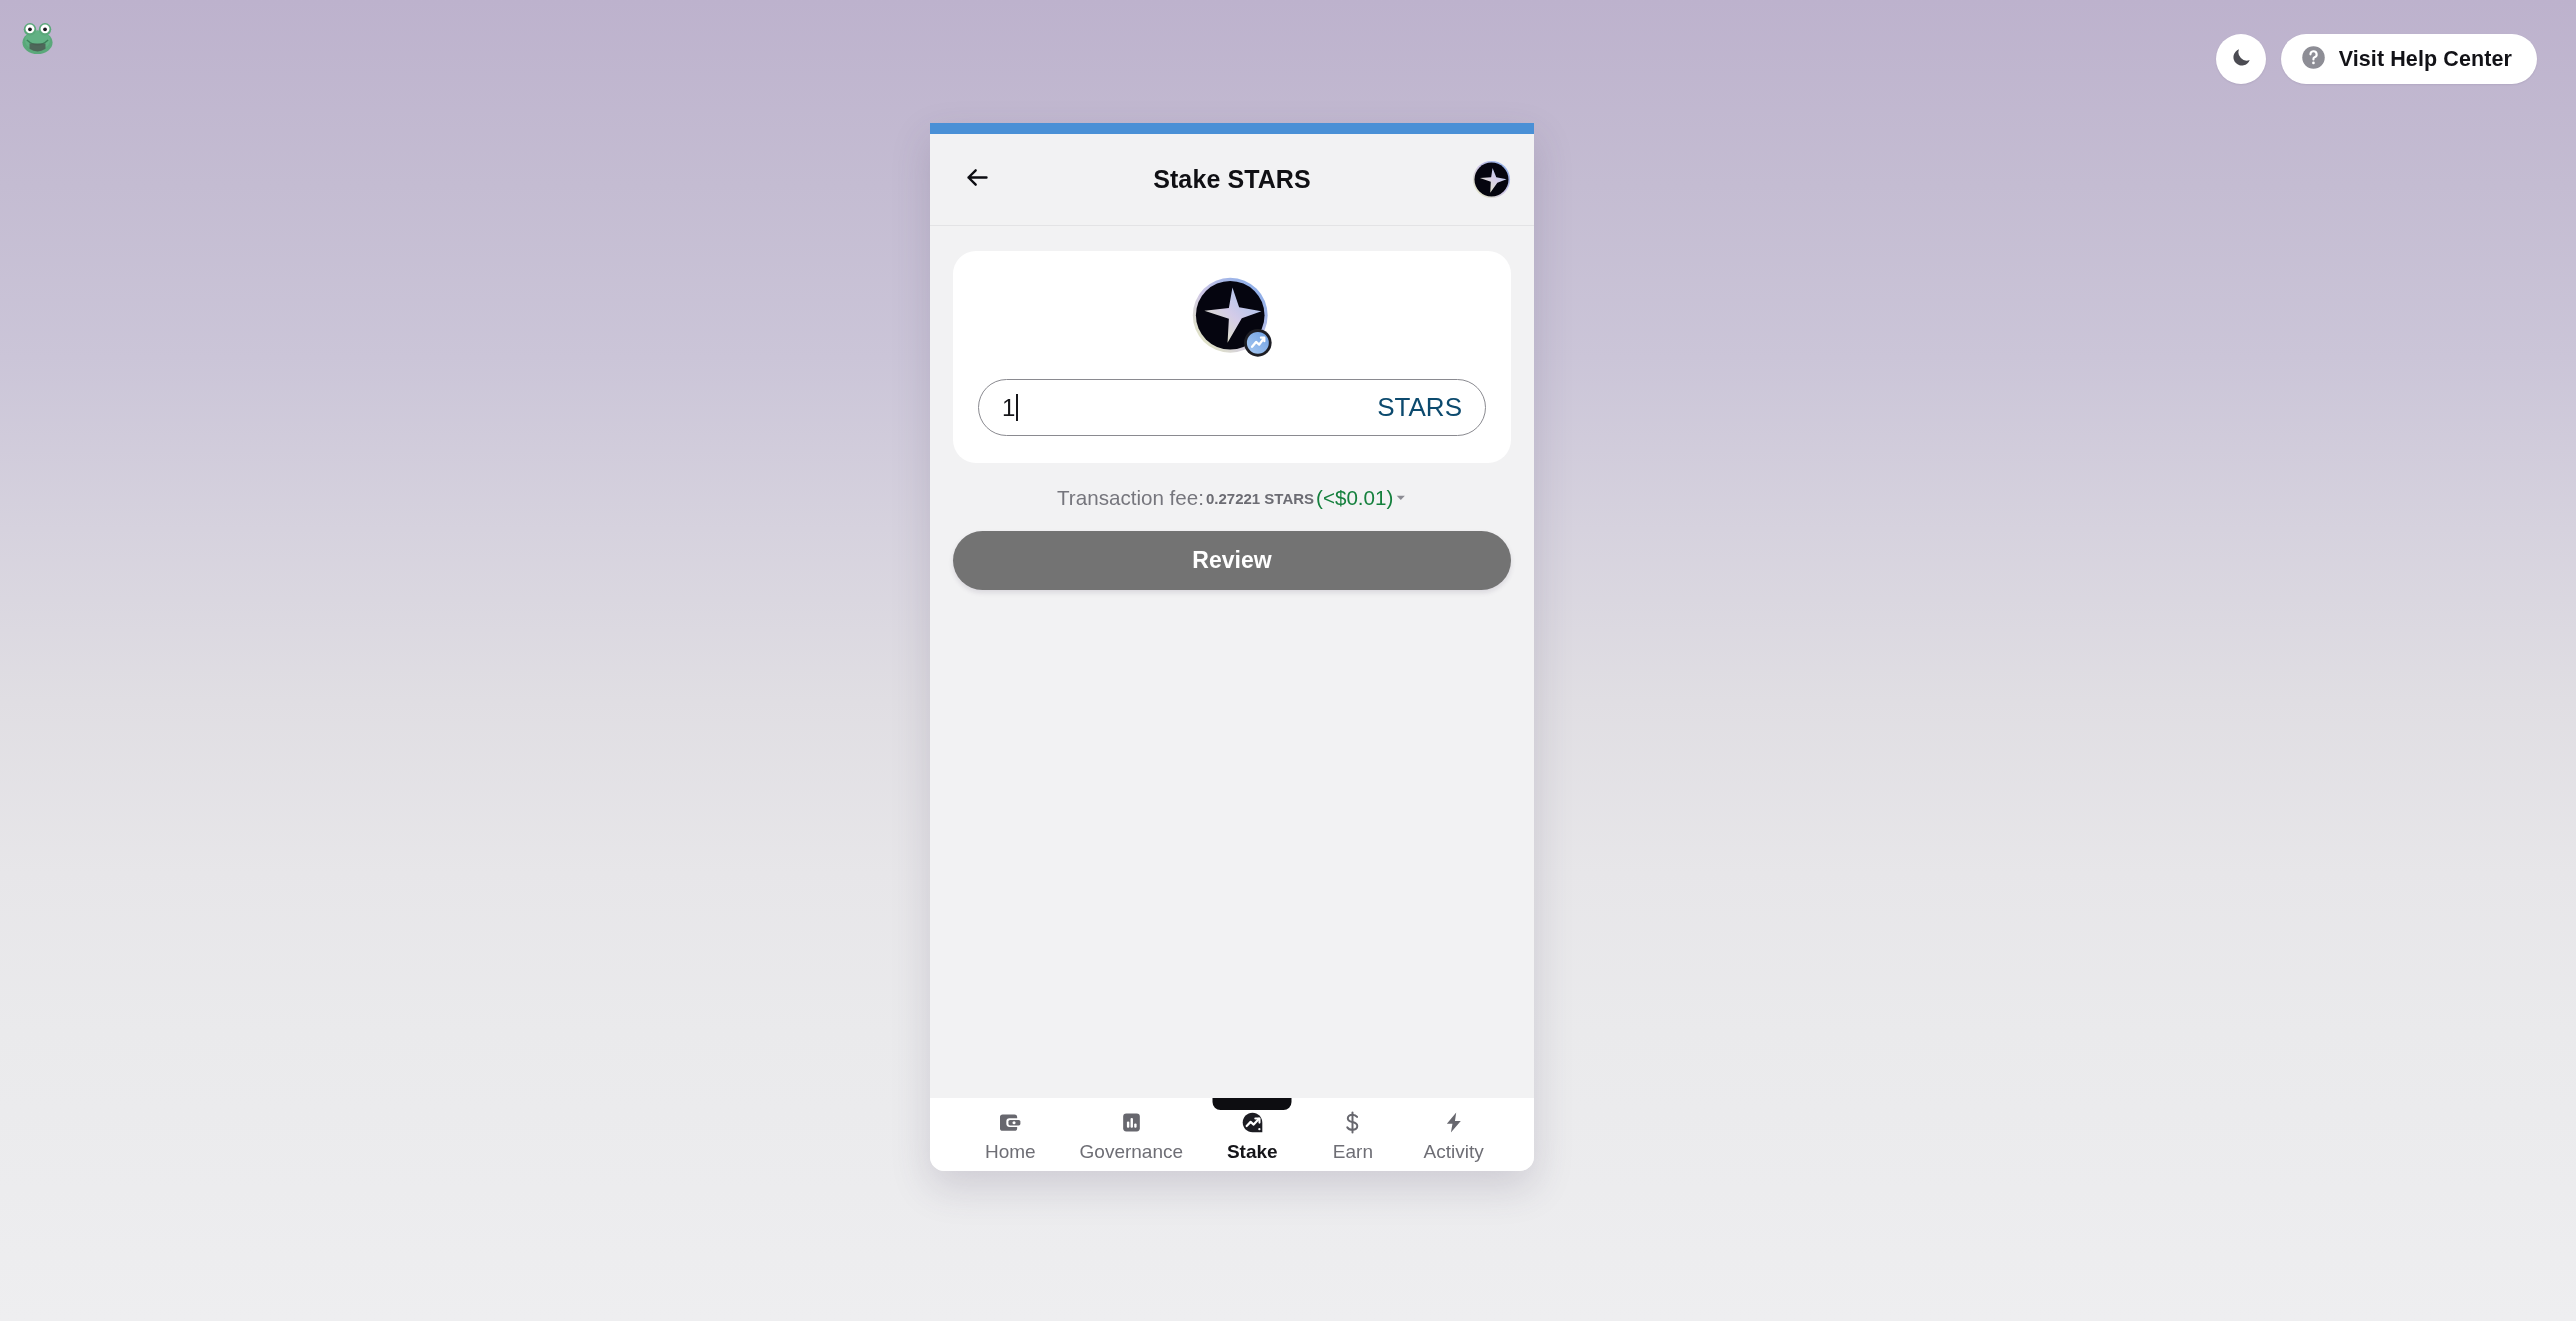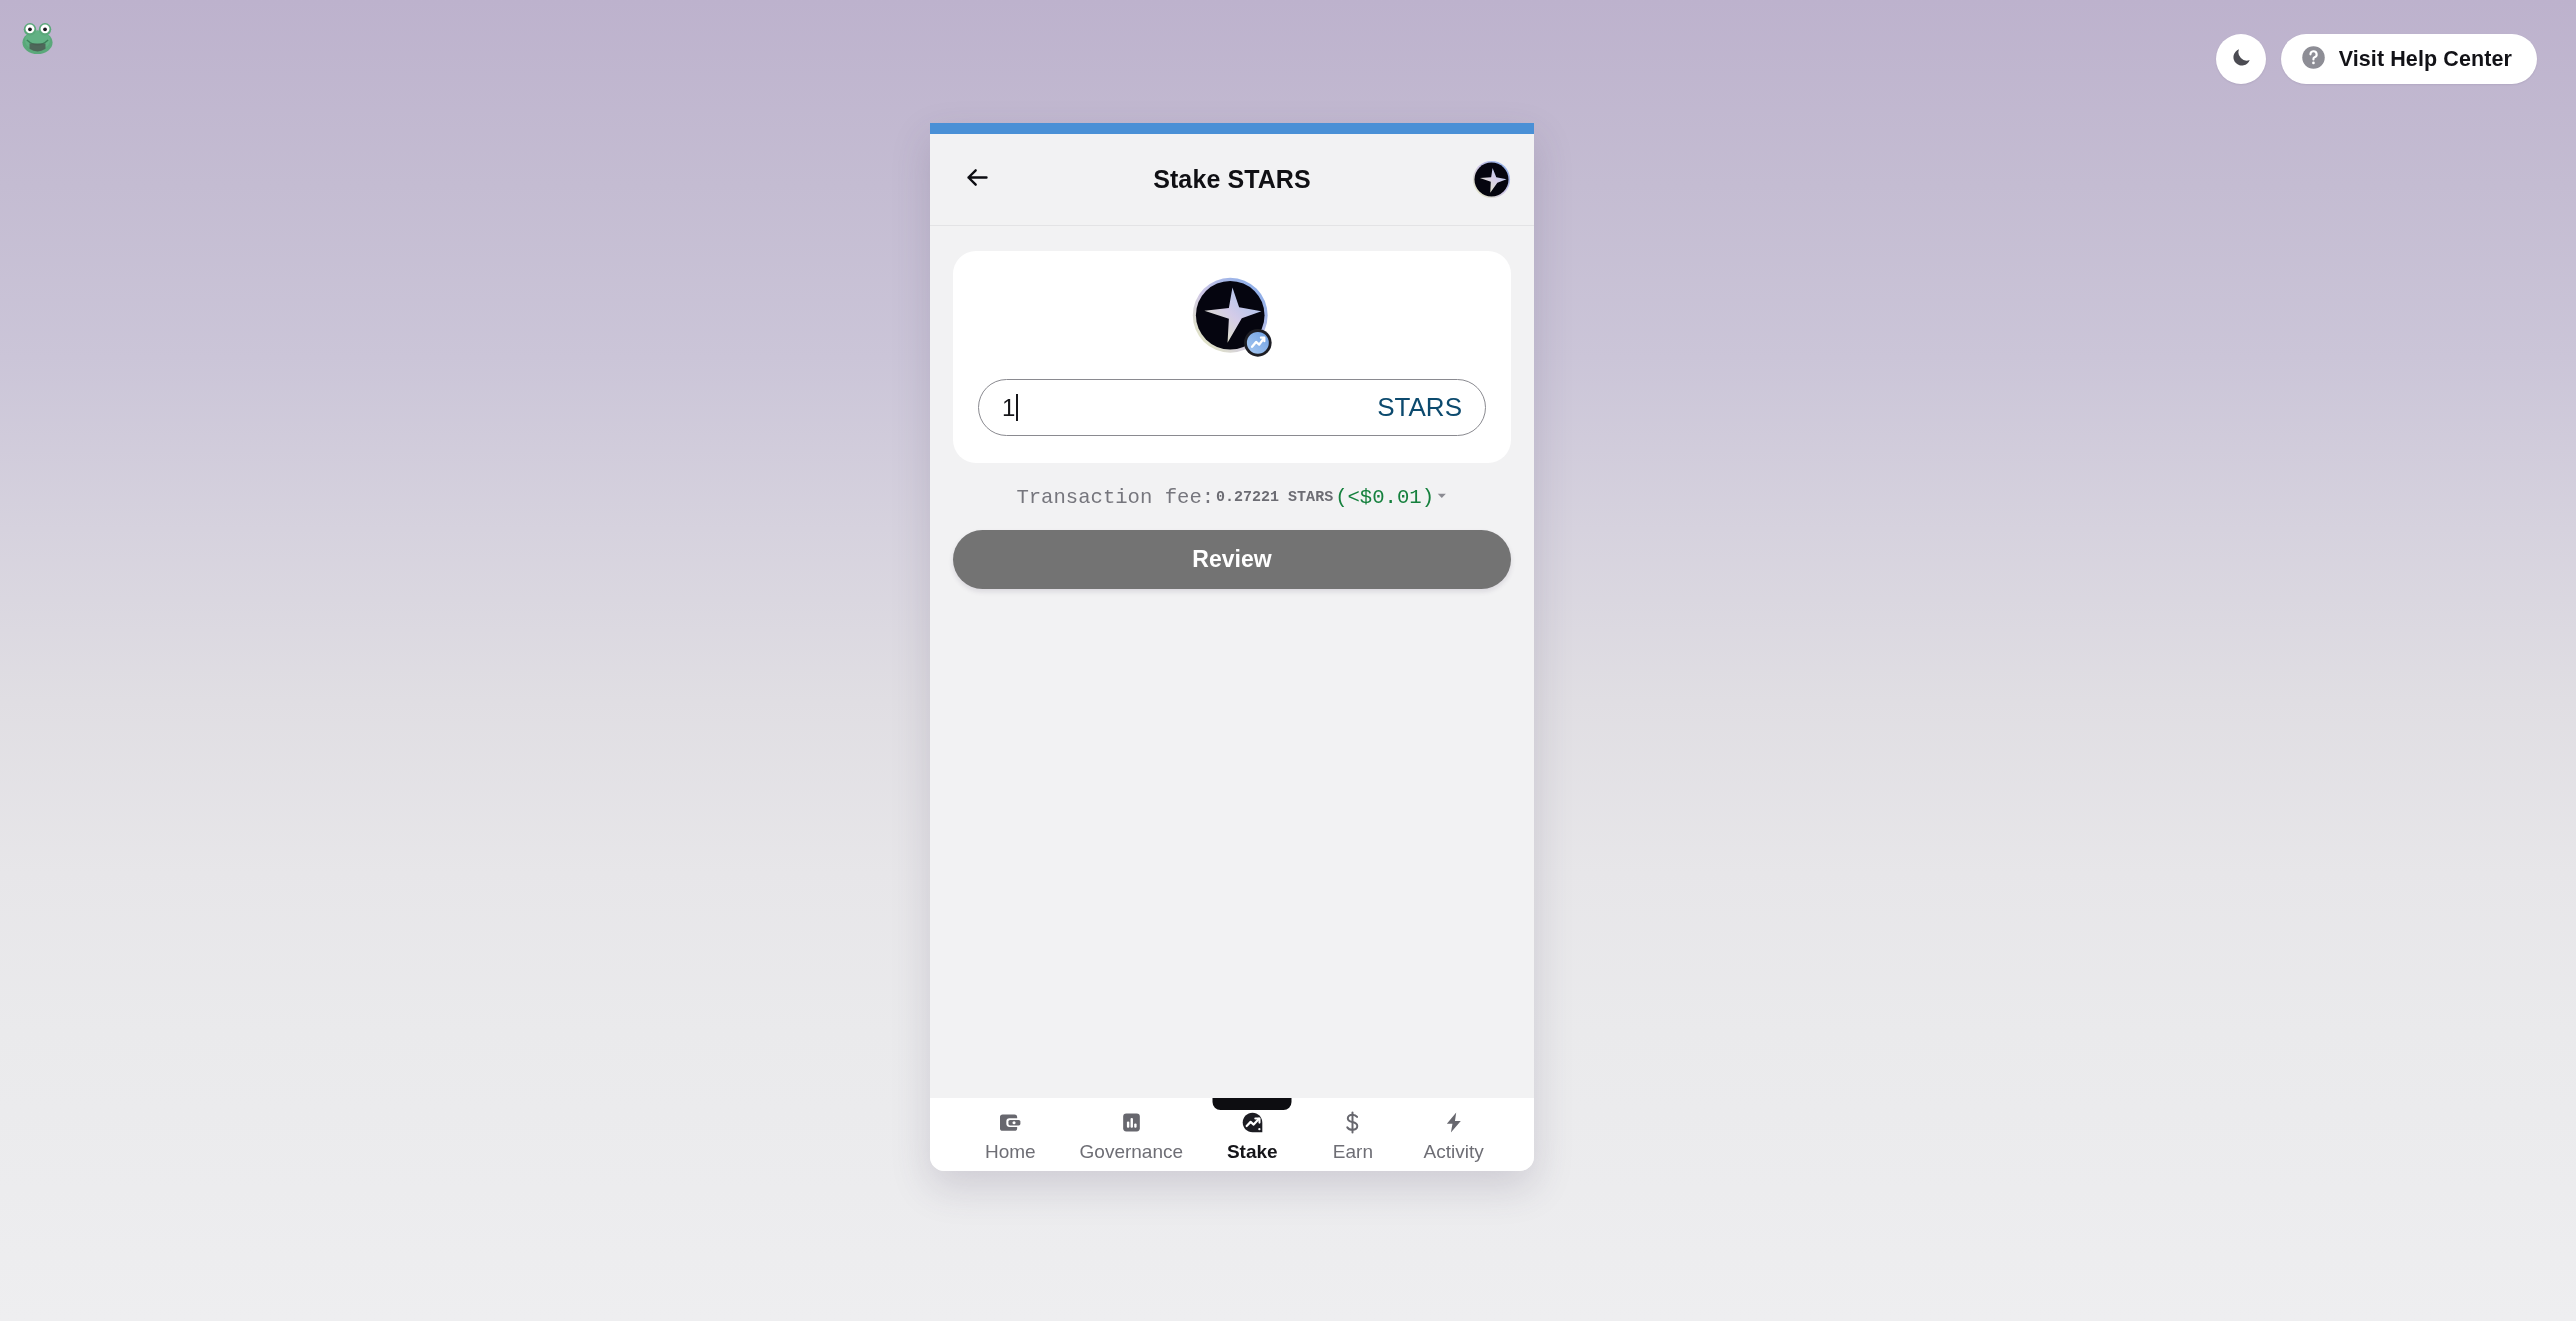--- a/index.html
+++ b/index.html
@@ -256,21 +256,20 @@
 
   
   .fee-row {
     margin-top: 23px;
     display: flex;
     align-items: center;
     justify-content: center;
     gap: 2px;
     cursor: pointer;
     flex: 0 0 auto;
-    font-family: Liberation Mono, monospace;
   }
   .fee-label { font-size: 20.6px; color: #76767d; }
   .fee-amount { font-size: 15px; color: #6c6c73; font-weight: 700; }
   .fee-fiat { font-size: 20.6px; color: #15803d; }
 
   
   .review-btn {
     margin-top: 21px;
     height: 59px;
     background: #737373;

